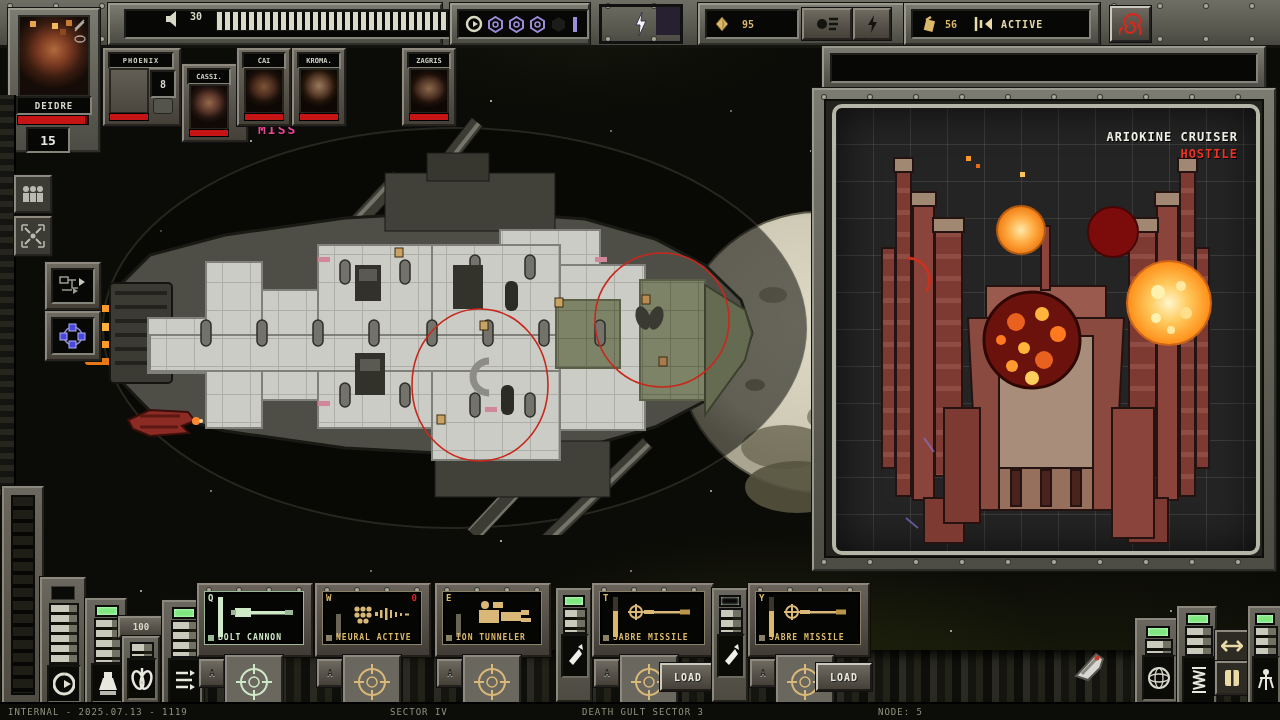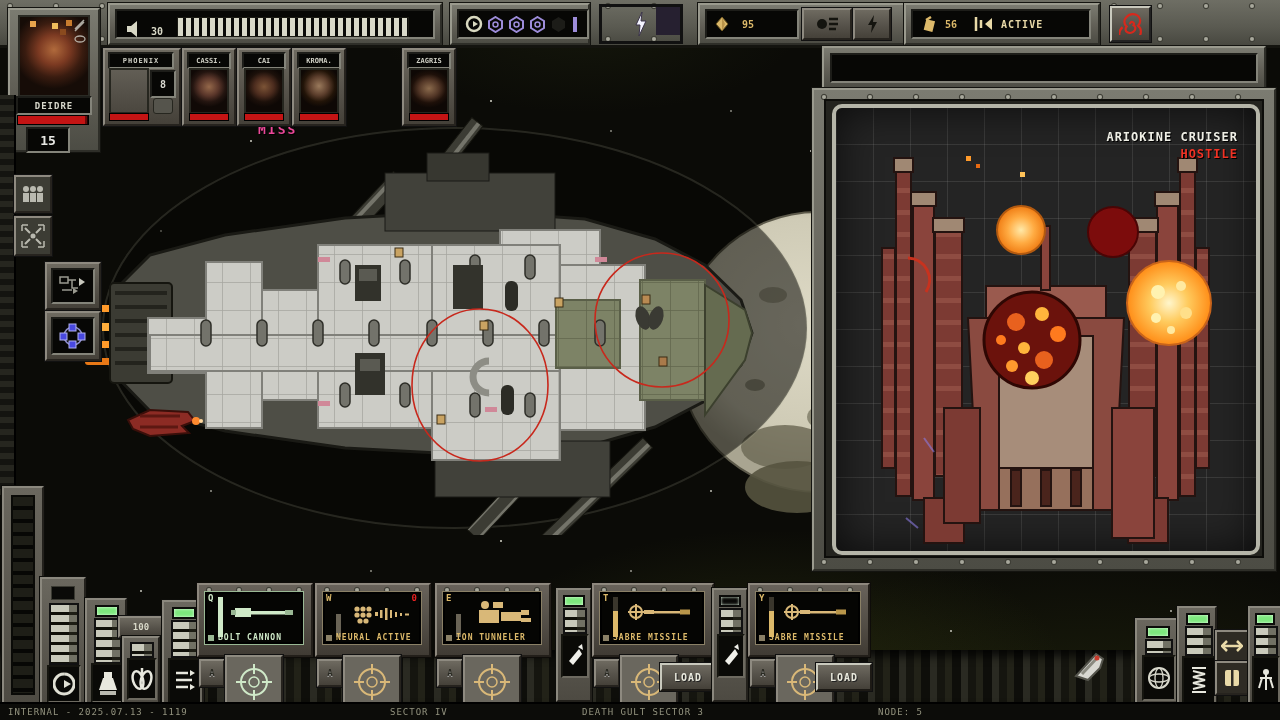--- a/index.html
+++ b/index.html
@@ -180,21 +180,21 @@
 
   <div class="abs t13 b ls2" style="left:258px;top:122px;color:#ec4899;text-shadow:1px 1px 0 #000;">MISS</div>
 
   <div class="abs" style="left:0;top:0;width:1280px;height:45px;
       background:linear-gradient(180deg,#6e6e64,#5a5a51 60%,#484840);border-bottom:3px solid #14140f;">
     <div class="riv" style="top:2px;"></div>
       <div class="riv" style="bottom:2px;"></div>
   </div>
 
   <div class="abs metal" style="left:108px;top:3px;width:330px;height:38px;">
-    <div class="abs inset" style="left:5px;top:4px;width:316px;height:26px;display:flex;align-items:flex-end;">
+    <div class="abs inset" style="left:14px;top:4px;width:316px;height:26px;display:flex;align-items:flex-start;padding-left:30px;">
       <svg width="18" height="16" style="margin-left:8px;">
           <path d="M2,5h4l6,-5v16l-6,-5h-4z" fill="#d8d8c6"></path>
         </svg>
       <span class="t10 b pale" style="margin-left:8px;">30</span>
       <div style="margin-left:14px;width:230px;height:18px;
         background:repeating-linear-gradient(90deg,#d9d9c9 0 5px,#0a0a08 5px 8px);border:1px solid #1a1a14;"></div>
     </div>
   </div>
 
   <div class="abs metal" style="left:450px;top:3px;width:136px;height:38px;">
@@ -298,21 +298,21 @@
       </div>
     <div class="abs" style="left:4px;top:18px;width:36px;height:42px;border:2px solid #26261f;
       background:radial-gradient(ellipse 60% 48% at 50% 40%,#8a5a40 0%,#57322０ 0,#57322d 45%,#241510 75%,#100906 100%),#100906;"></div>
     <div class="abs inset btn t10 b" style="left:45px;top:20px;width:22px;height:24px;">
       <span style="color:#d8d8d0;">8</span>
     </div>
     <div class="abs" style="left:48px;top:48px;width:18px;height:14px;background:#55544c;border:1px solid #26261f;border-radius:3px;"></div>
     <div class="abs" style="left:4px;top:63px;width:38px;height:6px;background:var(--health,#c41414);border:1px solid #000;"></div>
   </div>
 
-  <div class="abs metal2" style="left:182px;top:48px;width:50px;height:74px;">
+  <div class="abs metal2" style="left:182px;top:64px;width:50px;height:74px;padding-left:12px;">
     <div class="abs inset t7 b btn" style="left:3px;top:2px;width:40px;height:13px;">
         <span style="color:#cfcfc4;">CASSI.</span>
       </div>
     <div class="abs" style="left:5px;top:18px;width:36px;height:42px;border:2px solid #26261f;background:radial-gradient(ellipse 60% 48% at 50% 40%,#94684a 0%,#5a362a 45%,#241510 75%,#100906 100%),#100906;"></div>
     <div class="abs" style="left:5px;top:63px;width:38px;height:6px;background:var(--health,#c41414);border:1px solid #000;"></div>
   </div>
   <div class="abs metal2" style="left:237px;top:48px;width:50px;height:74px;">
     <div class="abs inset t7 b btn" style="left:3px;top:2px;width:40px;height:13px;">
         <span style="color:#cfcfc4;">CAI</span>
       </div>

